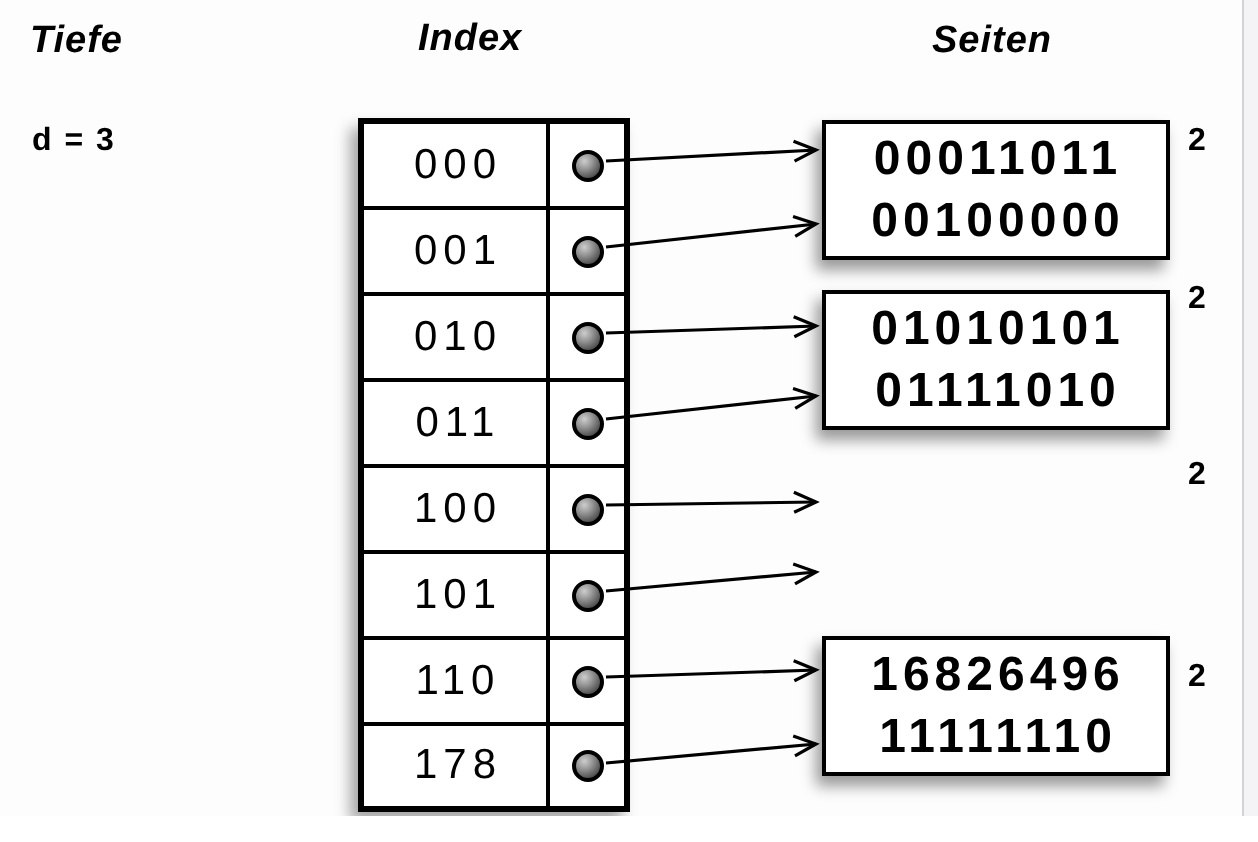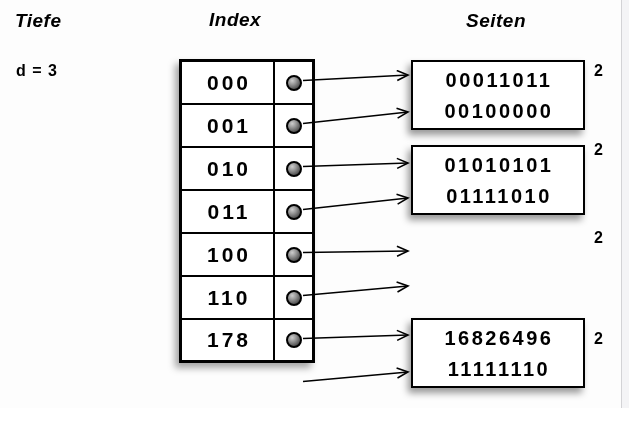--- a/index.html
+++ b/index.html
@@ -45,21 +45,21 @@
   }
   .index-row {
     display:flex; height:43px;
     border-bottom:2.5px solid #000;
   }
   .index-row:last-child { border-bottom:none; height:40px; }
   .cell-label {
     width:93px;
     border-right:2.5px solid #000;
     display:flex; align-items:center; justify-content:center;
-    font-size:21px; font-weight:700; letter-spacing:3px;
+    font-size:21px; font-weight:400; letter-spacing:3px;
     padding-left:3px; 
   }
   .cell-pointer {
     flex:1;
     display:flex; align-items:center; justify-content:center;
   }
   .pointer-circle {
     width:16px; height:16px;
     border:2px solid #000;
     border-radius:50%;
@@ -69,21 +69,21 @@
   .page {
     position:absolute; left:411px; width:174px;
     border:2.5px solid #000;
     background:#fff;
     box-shadow:-3px 5px 7px rgba(0,0,0,0.4);
     display:flex; flex-direction:column;
     align-items:center; justify-content:center;
     gap:1px;
   }
   .page-line {
-    font-size:20px; font-weight:600; letter-spacing:2.5px;
+    font-size:24px; font-weight:600; letter-spacing:2.5px;
     line-height:30px; padding-left:2px; white-space:nowrap;
   }
   .page-1 { top:60px;  height:70px; }
   .page-2 { top:145px; height:70px; }
   .page-3 { top:230px; height:71px; }
   .page-4 { top:318px; height:70px; }
   
   .local-depth {
     position:absolute; left:594px; width:20px;
     font-size:16px; font-weight:600;
@@ -132,20 +132,26 @@
         </div>
     </div>
     <div class="index-row">
       <div class="cell-label">011</div>
       <div class="cell-pointer">
           <div class="pointer-circle"></div>
         </div>
     </div>
     <div class="index-row">
       <div class="cell-label">100</div>
+      <div class="cell-pointer">
+          <div class="pointer-circle"></div>
+        </div>
+    </div>
+    <div class="index-row">
+      <div class="cell-label">101</div>
       <div class="cell-pointer">
           <div class="pointer-circle"></div>
         </div>
     </div>
     <div class="index-row">
       <div class="cell-label">110</div>
       <div class="cell-pointer">
           <div class="pointer-circle"></div>
         </div>
     </div>

